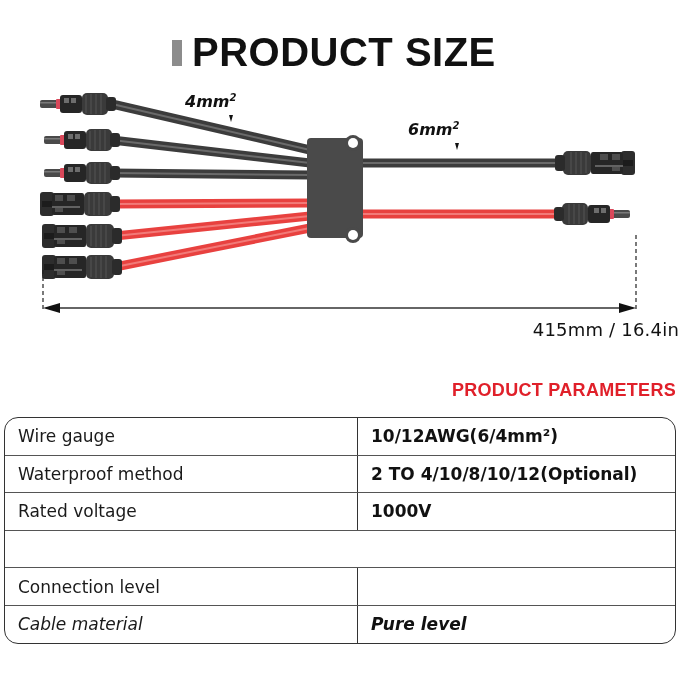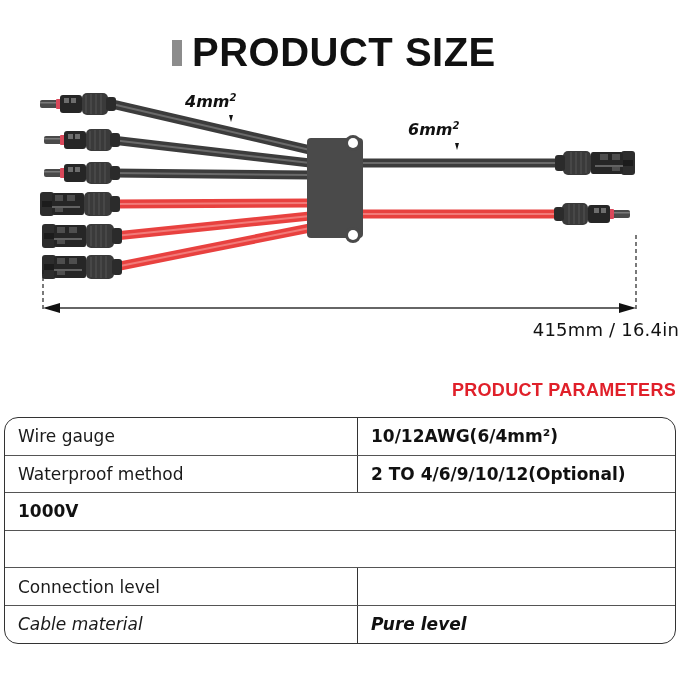--- a/index.html
+++ b/index.html
@@ -236,23 +236,24 @@
 
 <div class="params-title">PRODUCT PARAMETERS</div>
 
 <div class="params-table">
   <div class="param-row">
     <div class="param-name">Wire gauge</div>
     <div class="param-value">10/12AWG(6/4mm²)</div>
   </div>
   <div class="param-row">
     <div class="param-name">Waterproof method</div>
-    <div class="param-value">2 TO 4/6/9/10/12(Optional)</div>
-  </div>
-  <div class="param-row">
+    <div class="param-value">2 TO 4/10/8/10/12(Optional)</div>
+  </div>
+  <div class="param-row">
+    <div class="param-name">Rated voltage</div>
     <div class="param-value">1000V</div>
   </div>
   <div class="param-row">
   </div>
   <div class="param-row">
     <div class="param-name">Connection level</div>
   </div>
   <div class="param-row">
     <div class="param-name">Cable material</div>
     <div class="param-value">Pure level</div>

